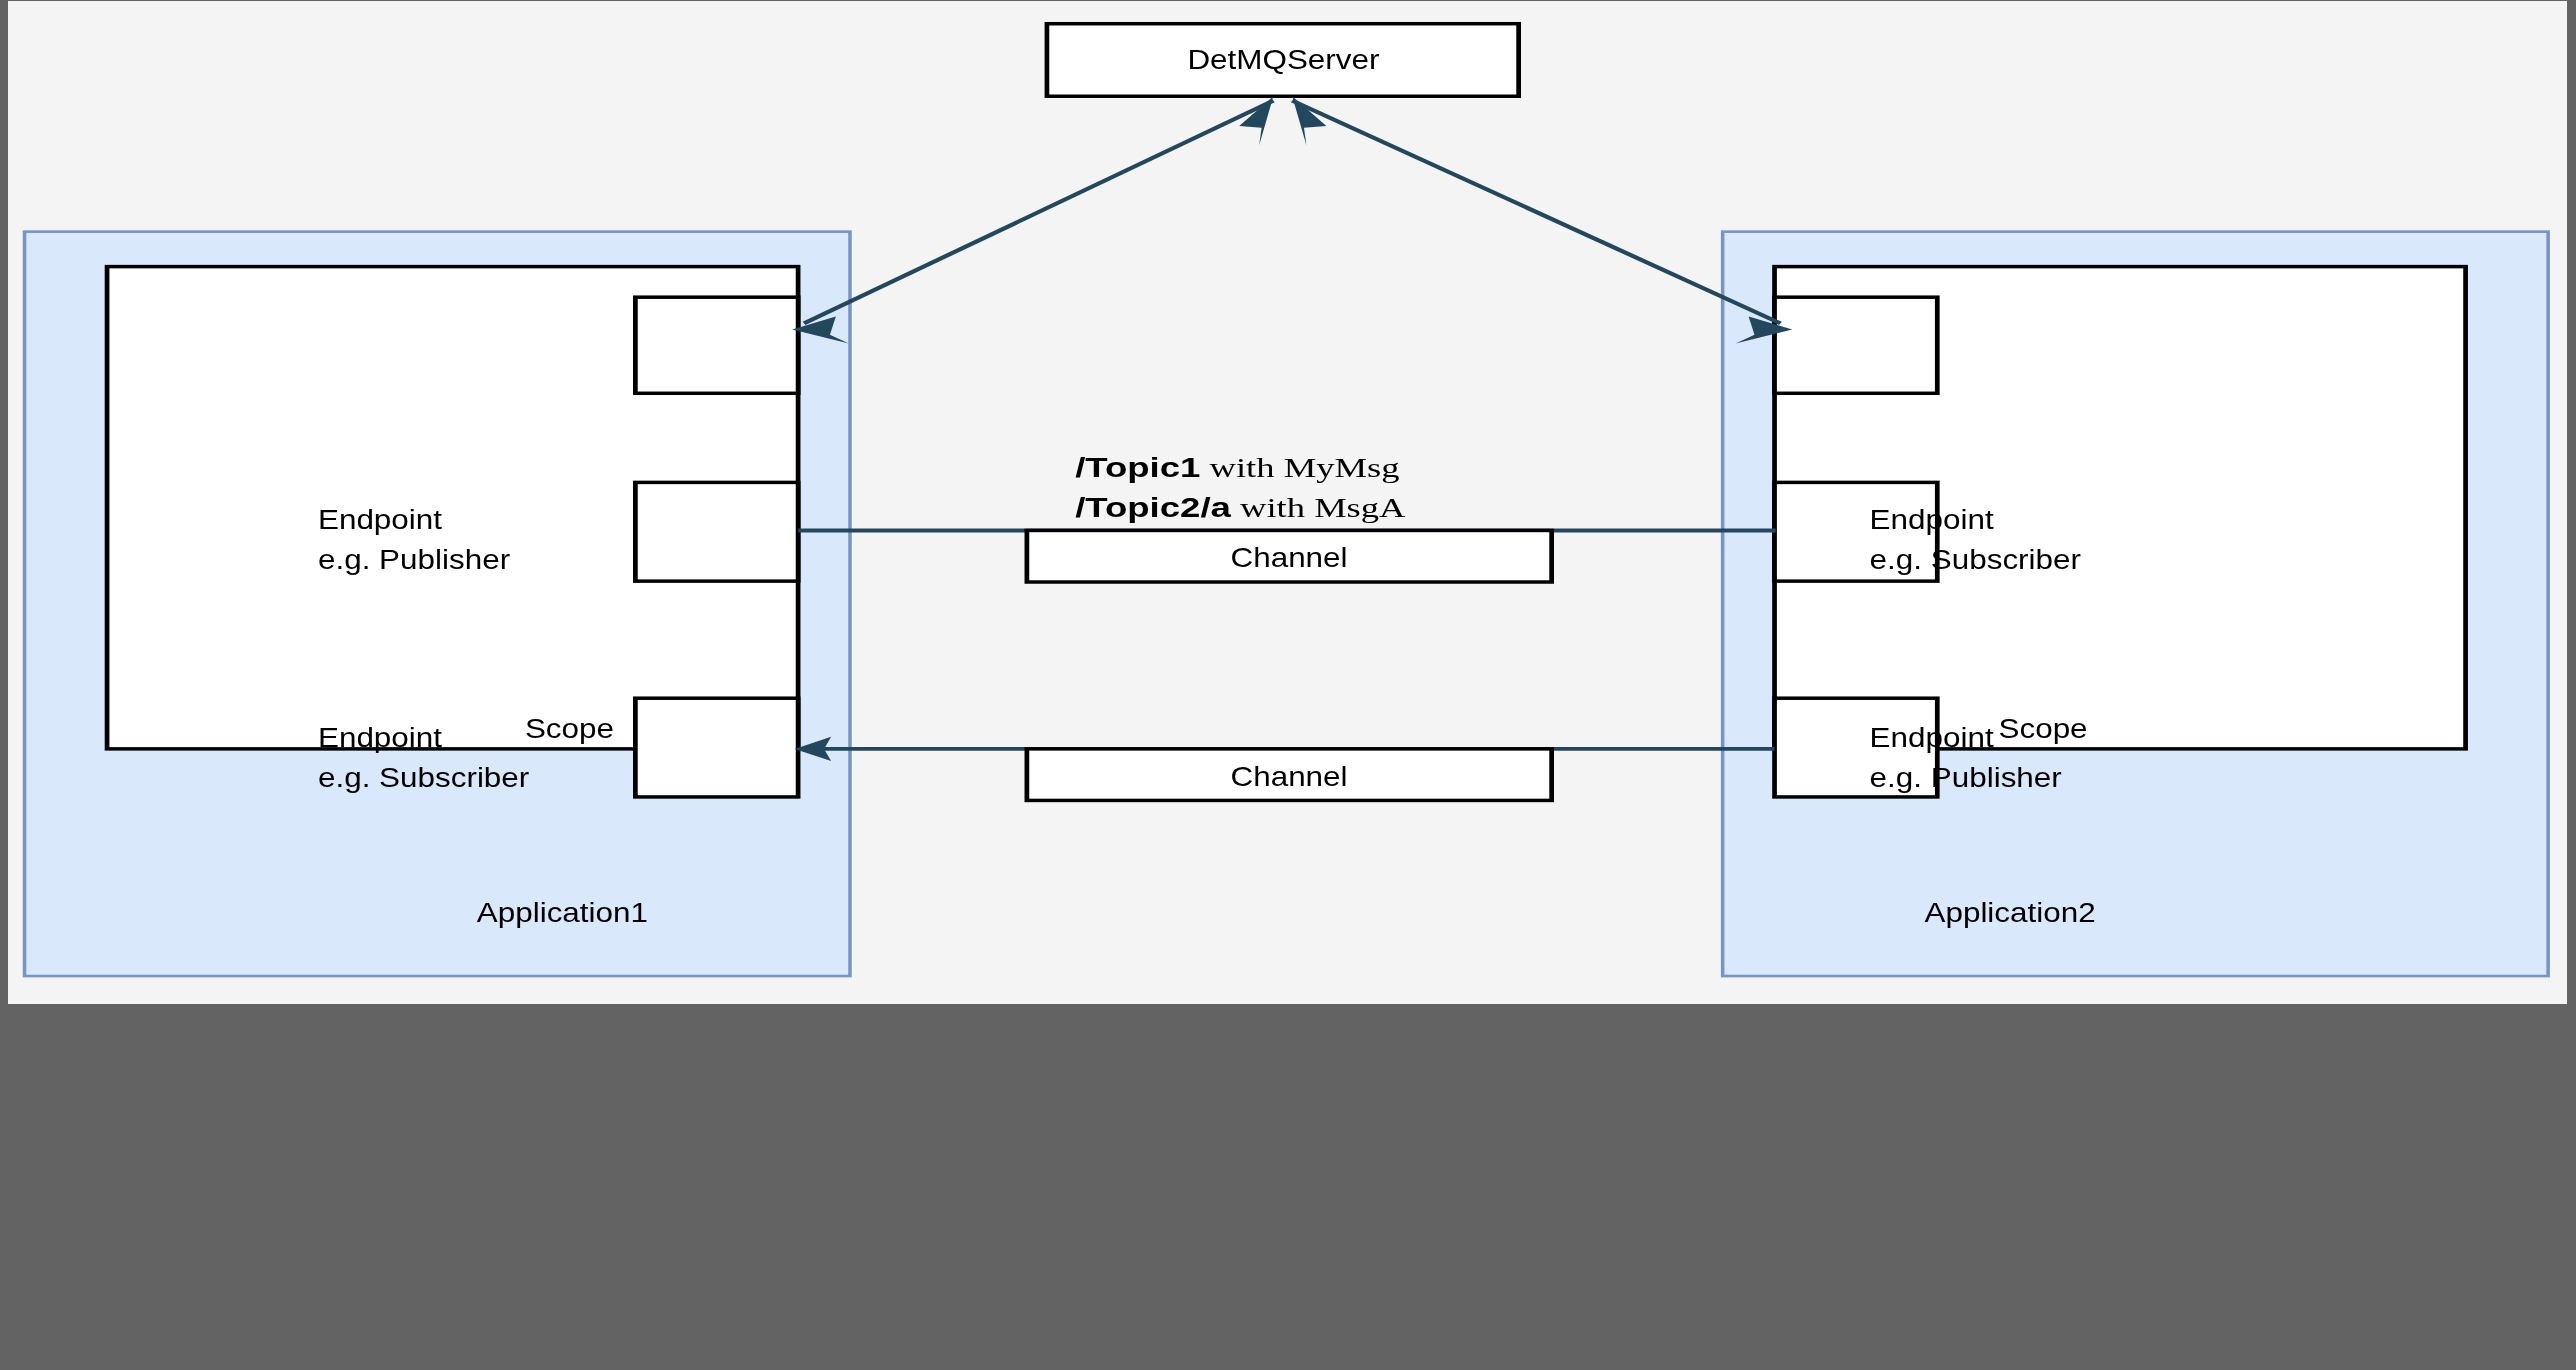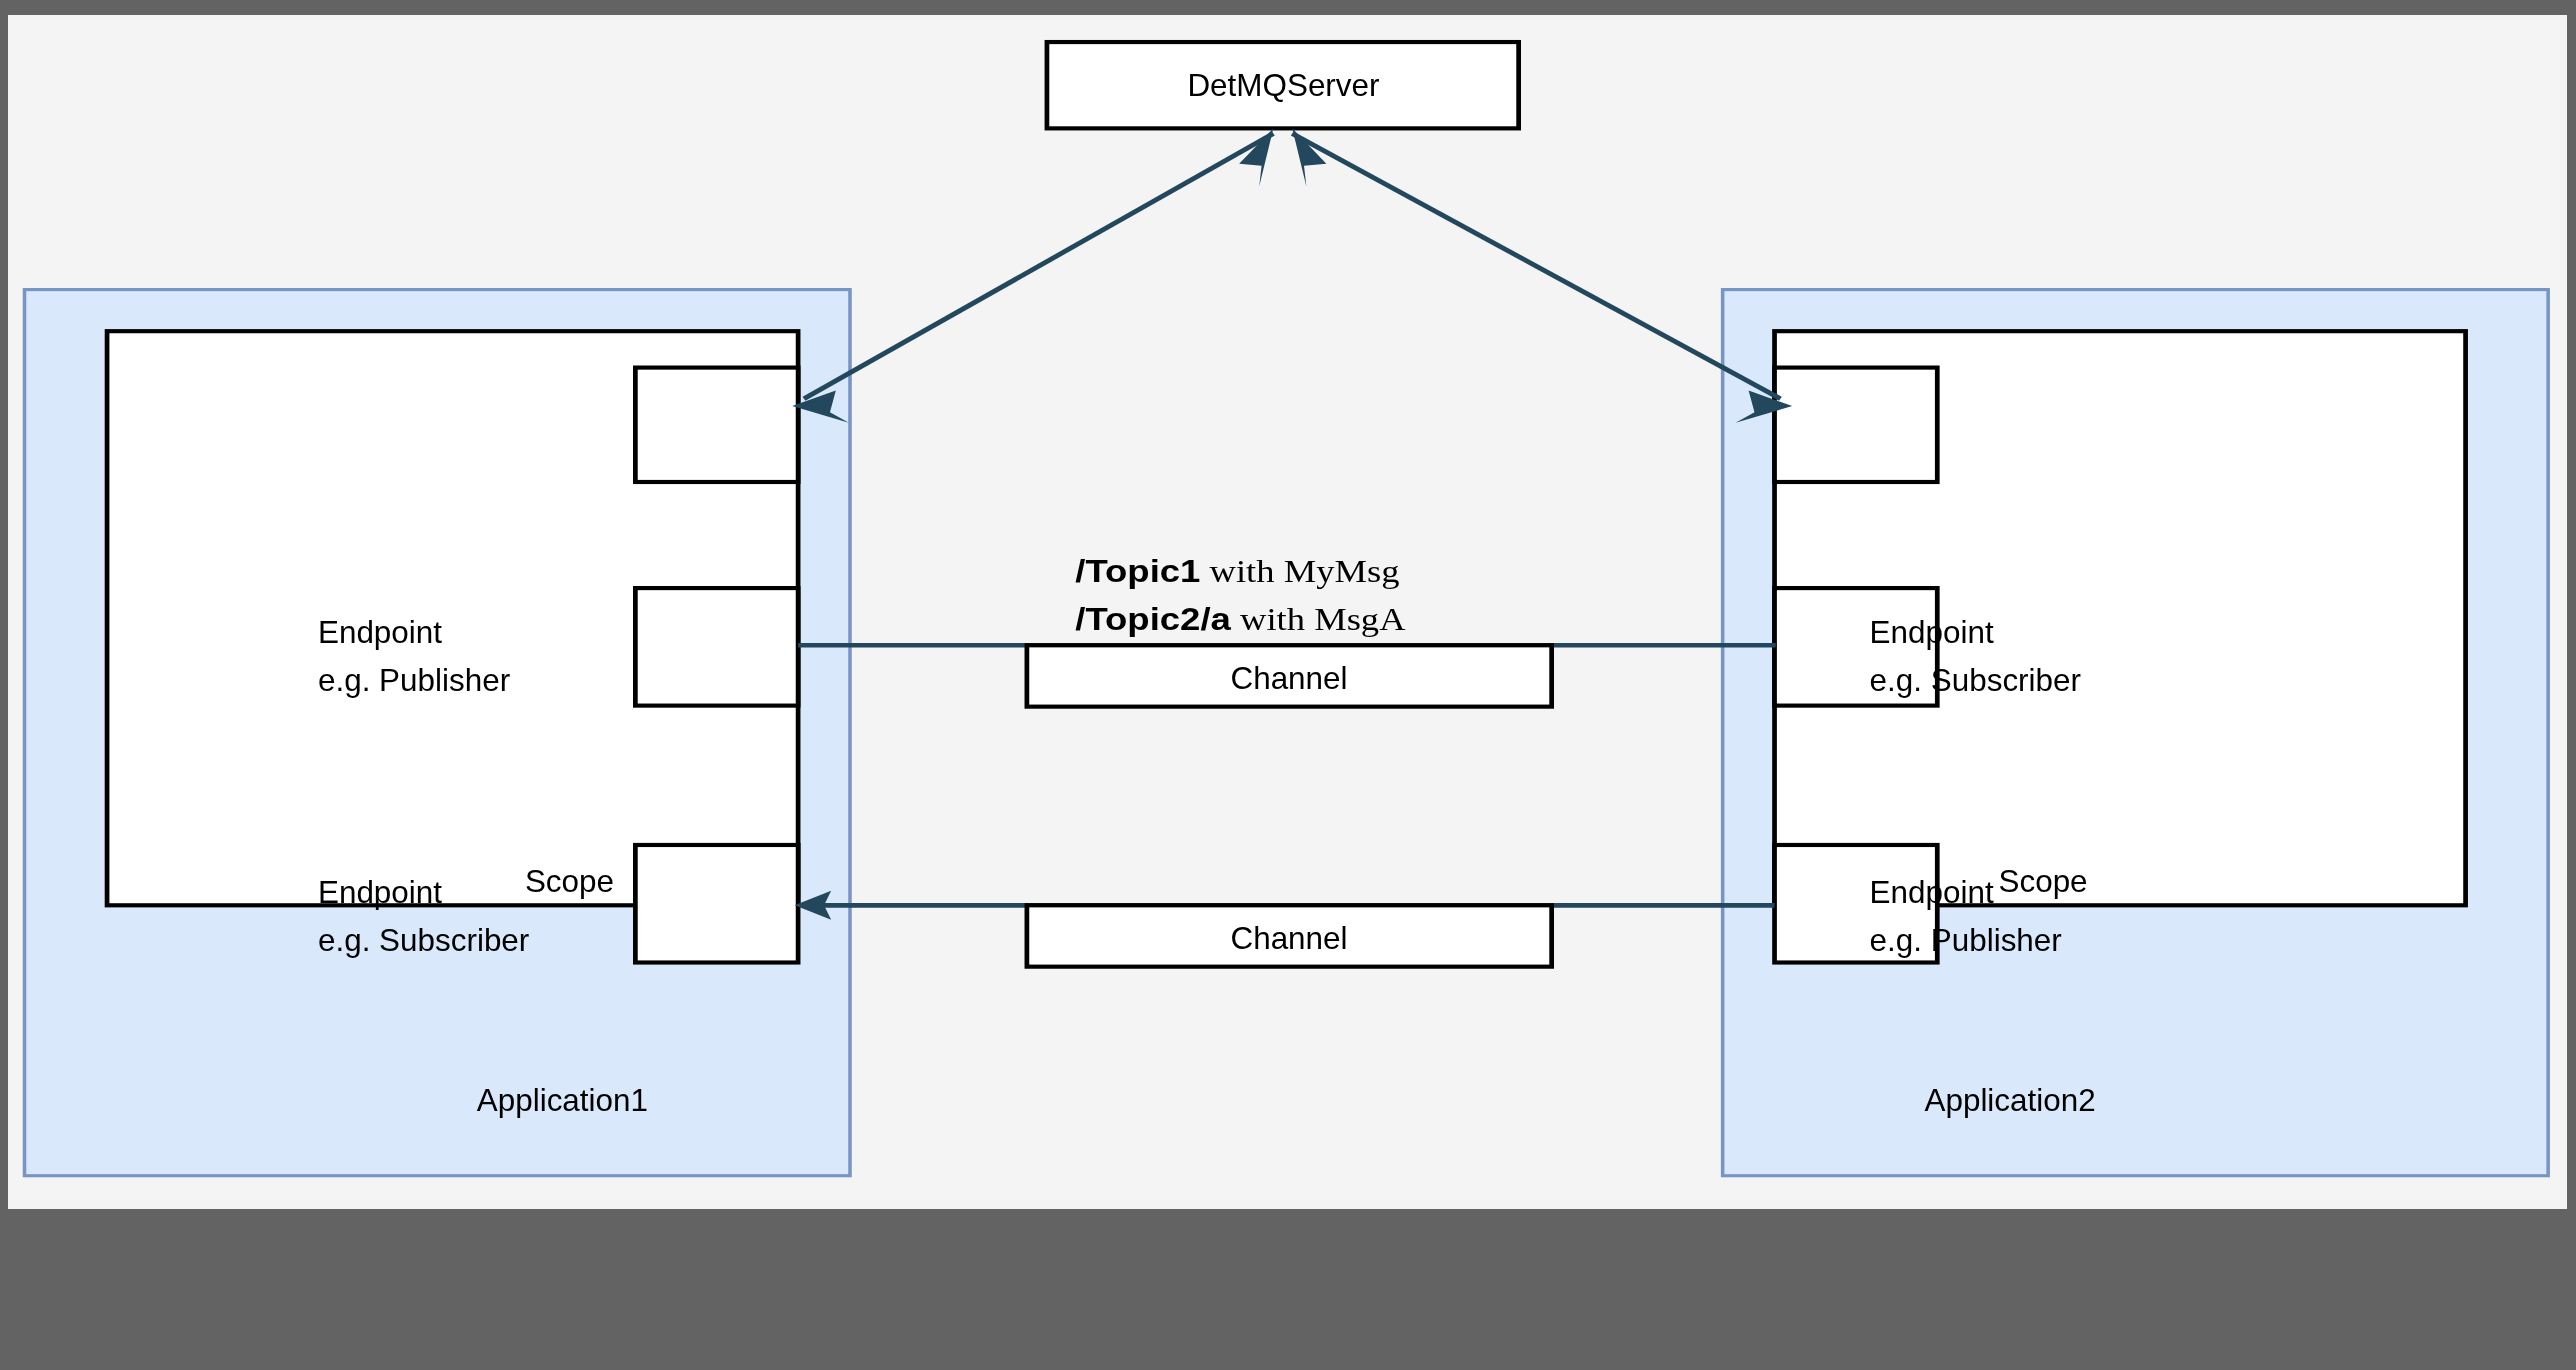--- a/index.html
+++ b/index.html
@@ -11,23 +11,23 @@
     position: relative;
     width: 2576px;
     height: 1371px;
     background: #636363;
     overflow: hidden;
     font-family: "Liberation Sans", "DejaVu Sans", sans-serif;
   }
   #canvas {
     position: absolute;
     left: 8.3px;
-    top: 15px;
+    top: 1px;
     width: 2559px;
-    height: 1194px;
+    height: 1003px;
     background: #f4f4f4;
   }
   svg.diagram {
     position: absolute;
     left: 0;
     top: 0;
     width: 100%;
     height: 100%;
     display: block;
   }

